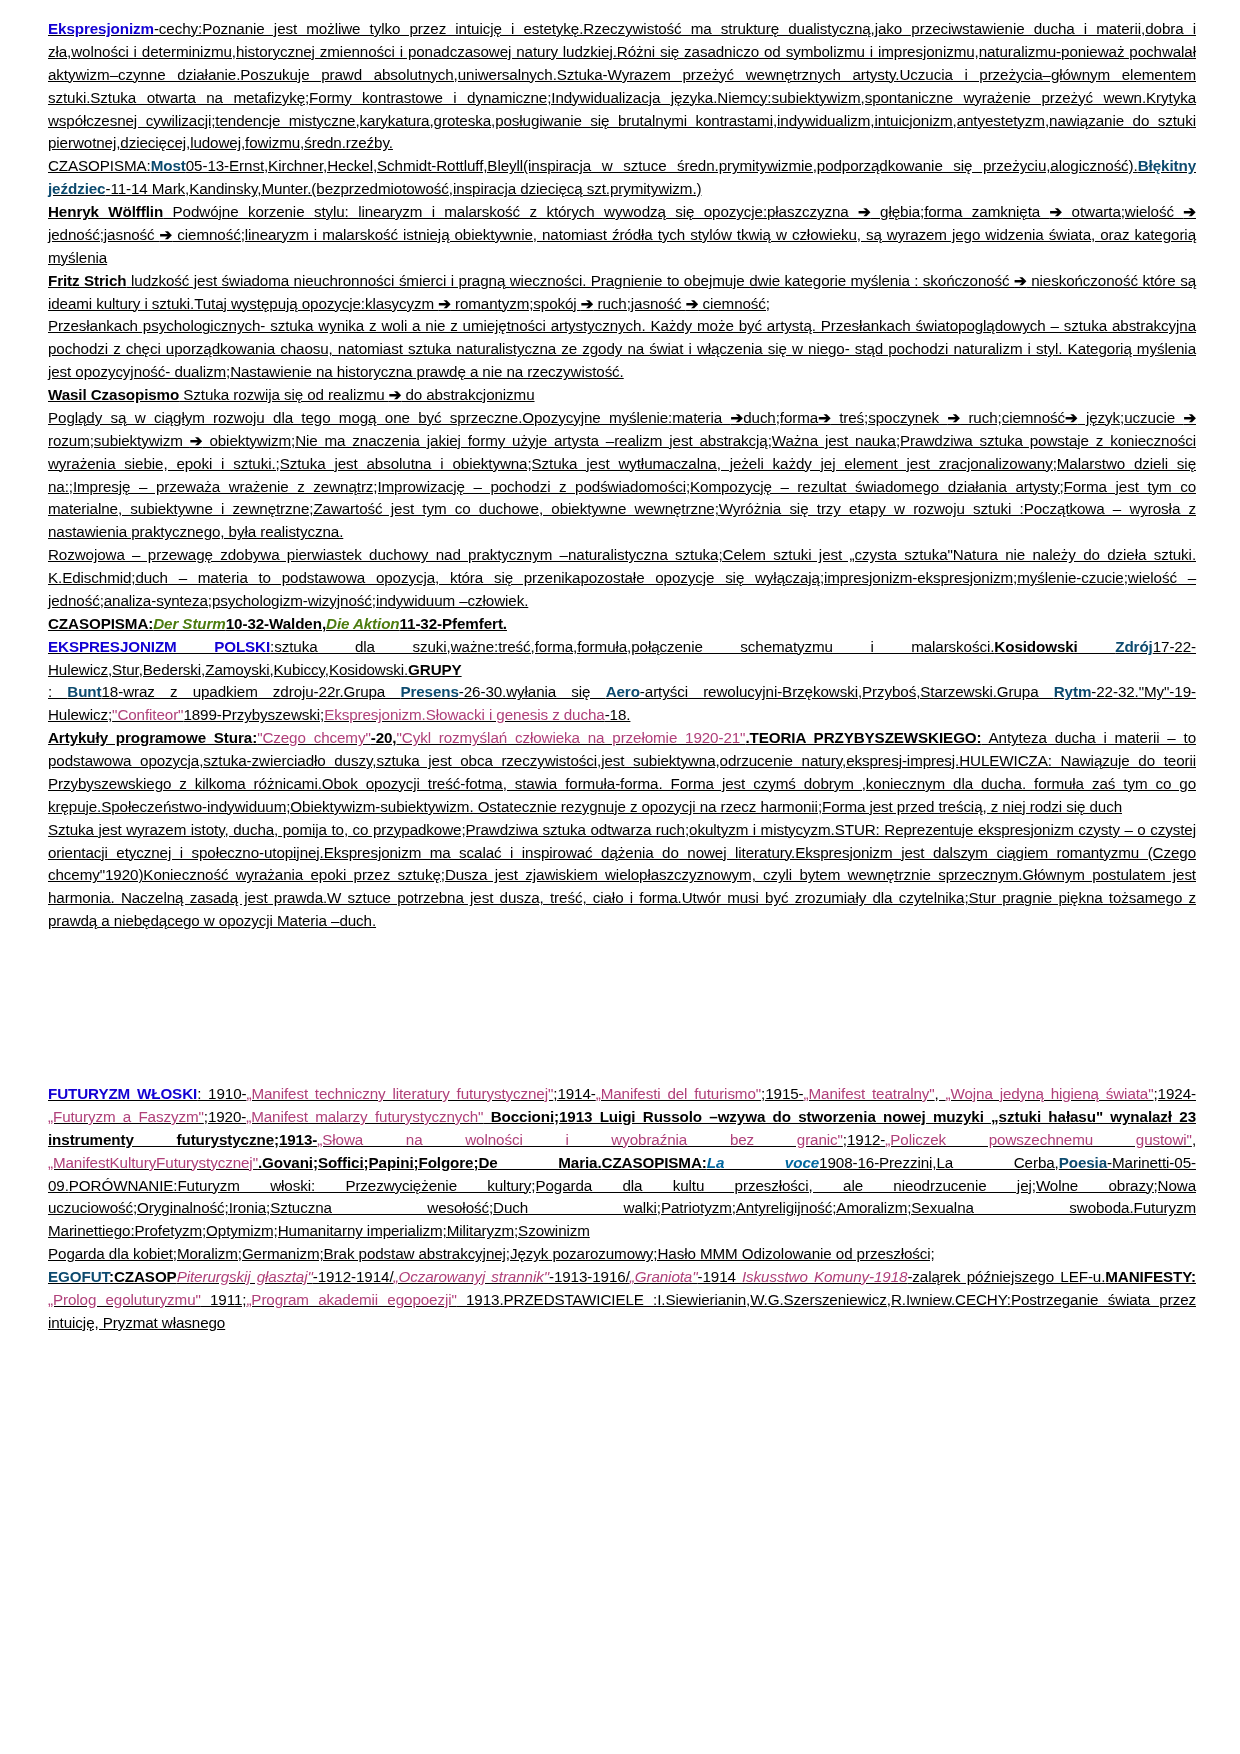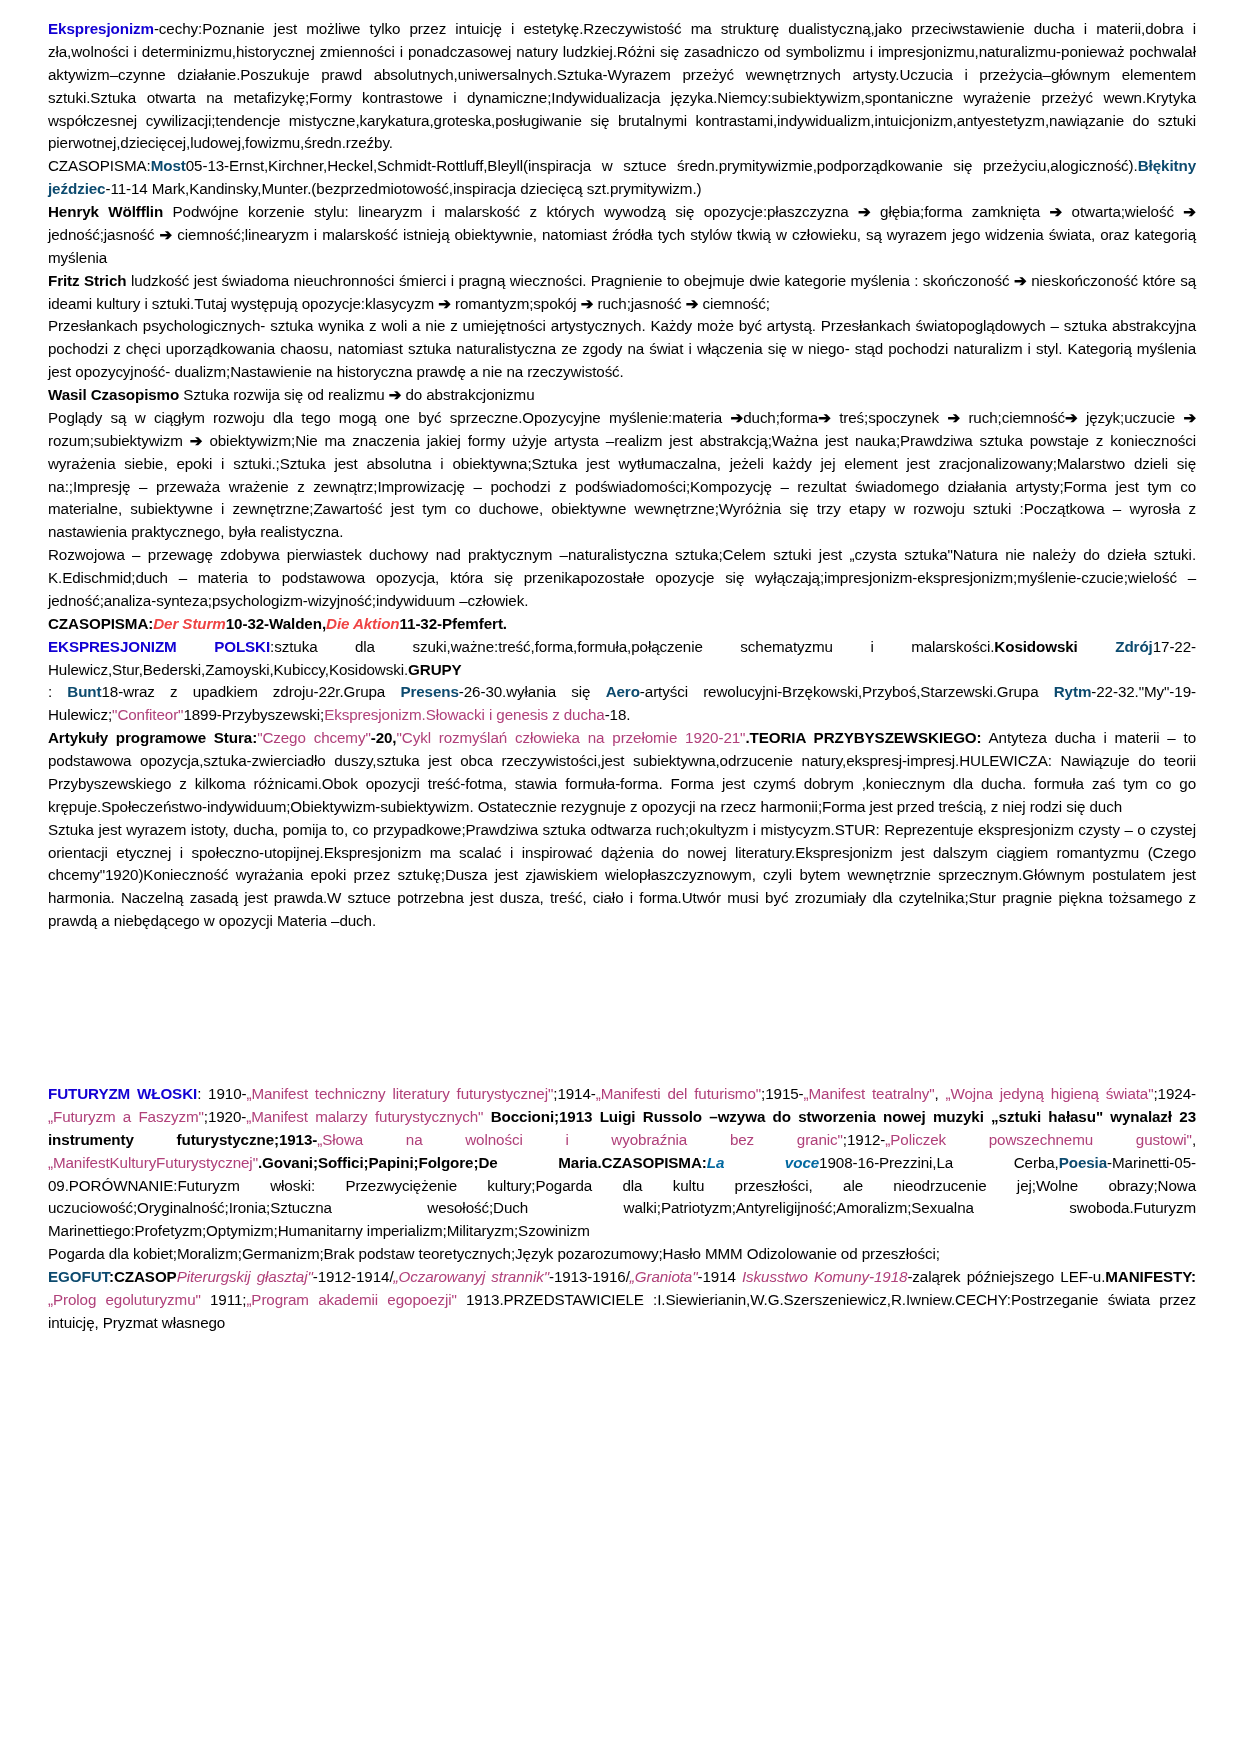--- a/index.html
+++ b/index.html
@@ -28,25 +28,26 @@
     line-height: 1.505;
     text-align: justify;
     text-justify: inter-word;
     letter-spacing: -0.1px;
     word-spacing: 0px;
   }
   .block p {
     margin: 0;
     padding: 0;
     text-align: justify;
+    text-decoration: underline;
   }
   
   .c-blue    { color: #1200d4; font-weight: bold; }
   .c-red     { color: #0c4a6e; font-weight: bold; }
-  .c-crimson { color: #ef4444; font-weight: bold; font-style: italic; }
+  .c-crimson { color: #4d7c0f; font-weight: bold; font-style: italic; }
   .c-darkred { color: #0369a1; font-weight: bold; }
   .c-magenta { color: #b0407a; }
   .c-magenta-i { color: #b0407a; font-style: italic; }
   .b         { font-weight: bold; }
   .i         { font-style: italic; }
   .arrow     { font-weight: bold; }
 
   .spacer-mid { height: 150px; }
 </style>
 </head>
@@ -83,17 +84,17 @@
 
     <p>Sztuka jest wyrazem istoty, ducha, pomija to, co przypadkowe;Prawdziwa sztuka odtwarza ruch;okultyzm i mistycyzm.STUR: Reprezentuje ekspresjonizm czysty – o czystej orientacji etycznej i społeczno-utopijnej.Ekspresjonizm ma scalać i inspirować dążenia do nowej literatury.Ekspresjonizm jest dalszym ciągiem romantyzmu (Czego chcemy"1920)Konieczność wyrażania epoki przez sztukę;Dusza jest zjawiskiem wielopłaszczyznowym, czyli bytem wewnętrznie sprzecznym.Głównym postulatem jest harmonia. Naczelną zasadą jest prawda.W sztuce potrzebna jest dusza, treść, ciało i forma.Utwór musi być zrozumiały dla czytelnika;Stur pragnie piękna tożsamego z prawdą a niebędącego w opozycji Materia –duch.</p>
   </div>
 
   <div class="spacer-mid"></div>
 
   <div class="block">
 
     <p><span class="c-blue">FUTURYZM WŁOSKI</span><span>: 1910-</span><span class="c-magenta">„Manifest techniczny literatury futurystycznej"</span><span>;1914-</span><span class="c-magenta">„Manifesti del futurismo"</span><span>;1915-</span><span class="c-magenta">„Manifest teatralny"</span><span>, </span><span class="c-magenta">„Wojna jedyną higieną świata"</span><span>;1924-</span><span class="c-magenta">„Futuryzm a Faszyzm"</span><span>;1920-</span><span class="c-magenta">„Manifest malarzy futurystycznych"</span><span class="b"> Boccioni;1913 Luigi Russolo –wzywa do stworzenia nowej muzyki „sztuki hałasu" wynalazł 23 instrumenty futurystyczne;1913-</span><span class="c-magenta">„Słowa na wolności i wyobraźnia bez granic"</span><span>;1912-</span><span class="c-magenta">„Policzek powszechnemu gustowi"</span><span>,</span><span class="c-magenta">„ManifestKulturyFuturystycznej"</span><span class="b">.Govani;Soffici;Papini;Folgore;De Maria.</span><span class="b">CZASOPISMA:</span><span class="c-darkred i">La voce</span><span>1908-16-Prezzini,La Cerba,</span><span class="c-red">Poesia</span><span>-Marinetti-05-09.</span><span>PORÓWNANIE:Futuryzm włoski: Przezwyciężenie kultury;Pogarda dla kultu przeszłości, ale nieodrzucenie jej;Wolne obrazy;Nowa uczuciowość;Oryginalność;Ironia;Sztuczna wesołość;Duch walki;Patriotyzm;Antyreligijność;Amoralizm;Sexualna swoboda.Futuryzm Marinettiego:Profetyzm;Optymizm;Humanitarny imperializm;Militaryzm;Szowinizm</span></p>
 
-    <p>Pogarda dla kobiet;Moralizm;Germanizm;Brak podstaw teoretycznych;Język pozarozumowy;Hasło MMM Odizolowanie od przeszłości;</p>
+    <p>Pogarda dla kobiet;Moralizm;Germanizm;Brak podstaw abstrakcyjnej;Język pozarozumowy;Hasło MMM Odizolowanie od przeszłości;</p>
 
     <p><span class="c-red">EGOFUT</span><span class="b">:CZASOP</span><span class="c-magenta-i">Piterurgskij głasztaj"</span><span>-1912-1914/</span><span class="c-magenta-i">„Oczarowanyj strannik"</span><span>-1913-1916/</span><span class="c-magenta-i">„Graniota"</span><span>-1914 </span><span class="c-magenta-i">Iskusstwo Komuny-1918</span><span>-zaląrek późniejszego LEF-u.</span><span class="b">MANIFESTY:</span><span class="c-magenta">„Prolog egoluturyzmu"</span><span> 1911;</span><span class="c-magenta">„Program akademii egopoezji"</span><span> 1913.PRZEDSTAWICIELE :I.Siewierianin,W.G.Szerszeniewicz,R.Iwniew.CECHY:Postrzeganie świata przez intuicję, Pryzmat własnego</span></p>
   </div>
 </div>
 
 </body></html>

